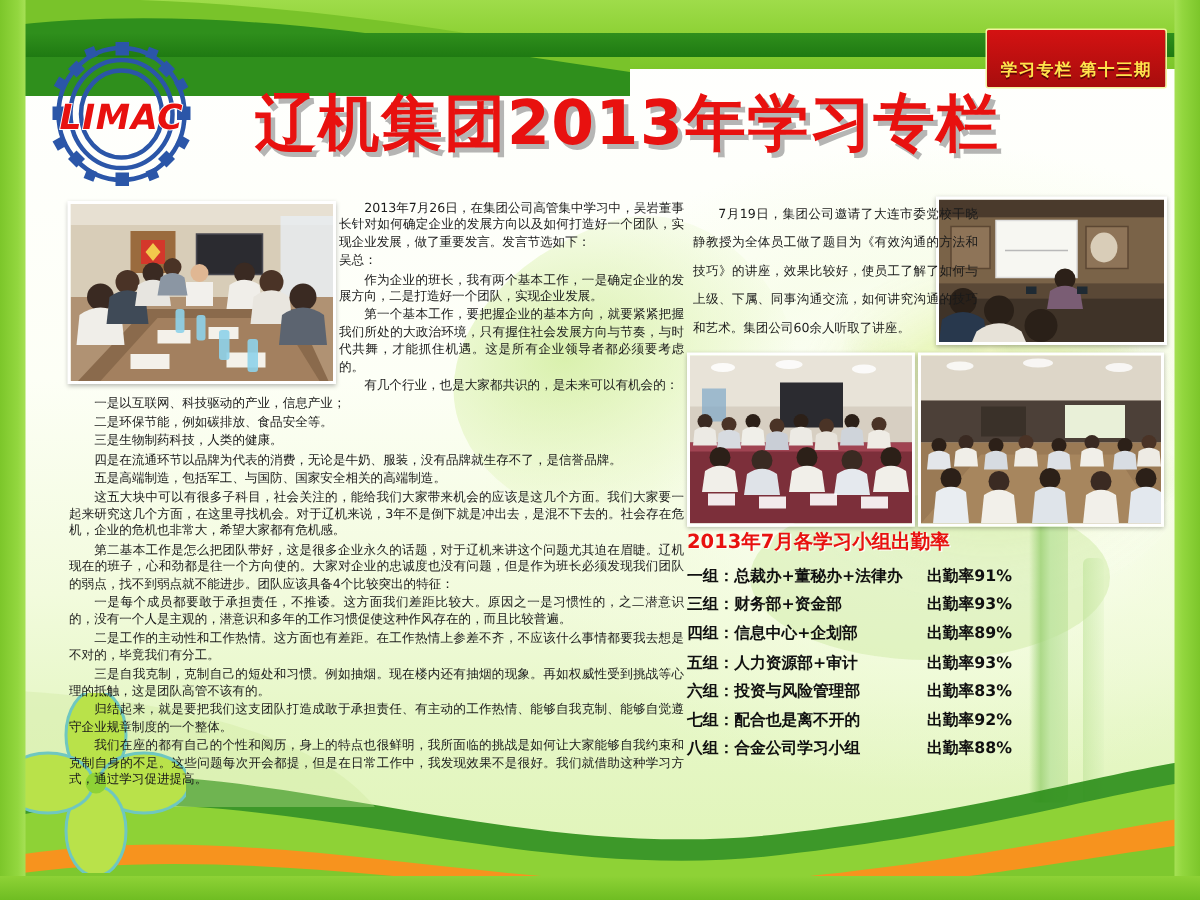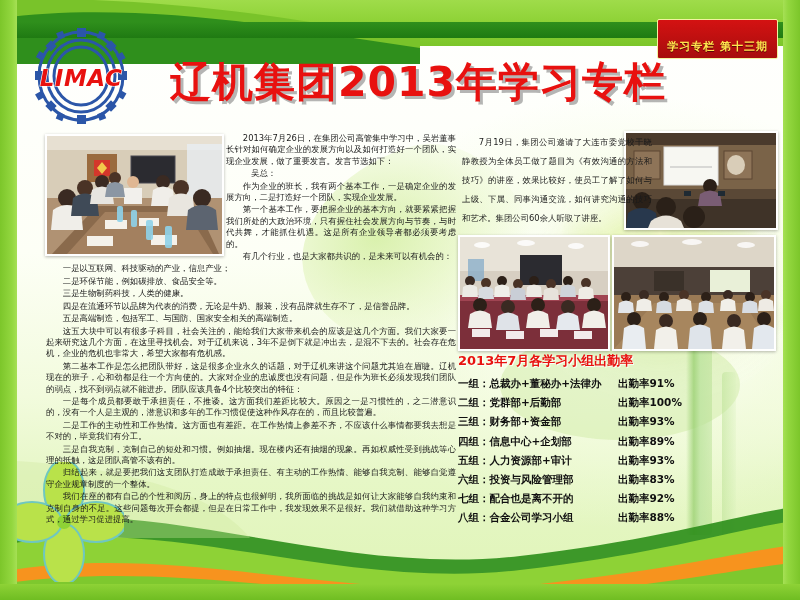--- a/index.html
+++ b/index.html
@@ -70,21 +70,21 @@
   .ph-aud2{left:612px;top:235px;width:160px;height:112px;}
   .photo canvas,.photo .scene{width:100%;height:100%;display:block;}
 
   
   .col-left{position:absolute;left:46px;top:133px;width:410px;}
   .col-left .flowtext{font-size:8.4px;line-height:11.4px;color:#1a1a1a;text-align:justify;}
   .col-left .wrapfirst{margin-left:180px;}
   .col-right{position:absolute;left:462px;top:133px;width:190px;}
   .col-right .flowtext{font-size:8.4px;line-height:19px;color:#1a1a1a;text-align:justify;}
   p.para{margin:0 0 1px 0;text-indent:2em;}
-  p.noindent{text-indent:0;margin-left:25px;}
+  p.noindent{text-indent:0;}
 
   
   .attend{position:absolute;left:458px;top:352px;width:330px;}
   .attend-title{font-size:13px;font-weight:bold;color:#e8110f;letter-spacing:0px;
     text-shadow:1px 1px 0 rgba(255,255,255,.85);margin-bottom:7px;}
   .attend-row{display:flex;align-items:baseline;font-size:10.5px;color:#101010;
     font-weight:bold;margin-bottom:5.2px;}
   .attend-row .grp{width:160px;white-space:nowrap;}
   .attend-row .rate{white-space:nowrap;}
 </style>
@@ -381,24 +381,20 @@
   </div>
 
   <div class="attend">
     <div class="attend-title">2013年7月各学习小组出勤率</div>
     <div>
       <div class="attend-row">
         <span class="grp">一组：总裁办+董秘办+法律办</span>
         <span class="rate">出勤率91%</span>
       </div>
       <div class="attend-row">
-        <span class="grp">二组：党群部+后勤部</span>
-        <span class="rate">出勤率100%</span>
-      </div>
-      <div class="attend-row">
         <span class="grp">三组：财务部+资金部</span>
         <span class="rate">出勤率93%</span>
       </div>
       <div class="attend-row">
         <span class="grp">四组：信息中心+企划部</span>
         <span class="rate">出勤率89%</span>
       </div>
       <div class="attend-row">
         <span class="grp">五组：人力资源部+审计</span>
         <span class="rate">出勤率93%</span>

